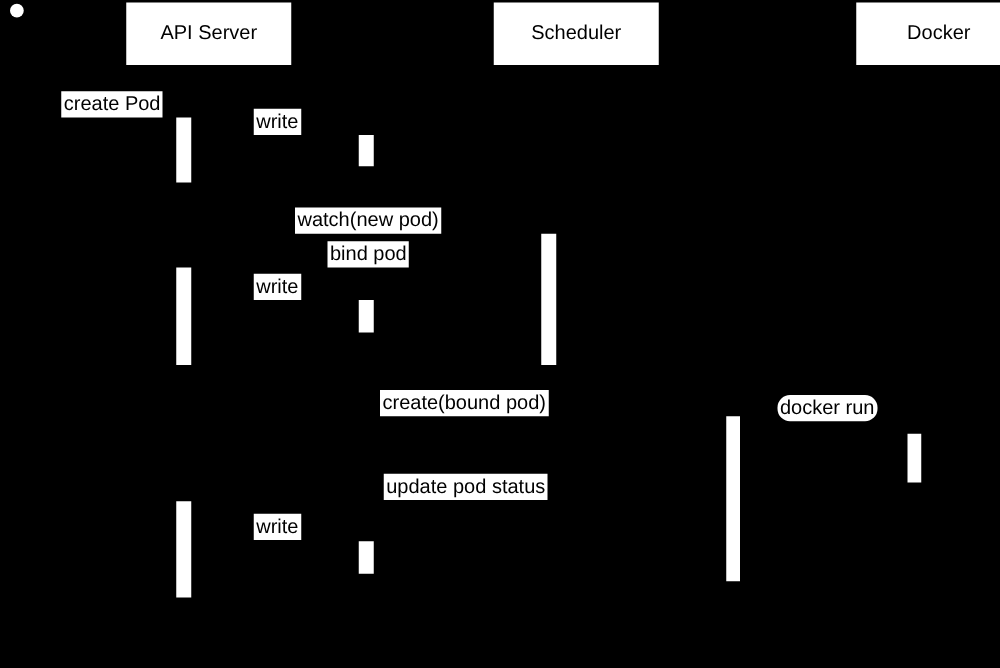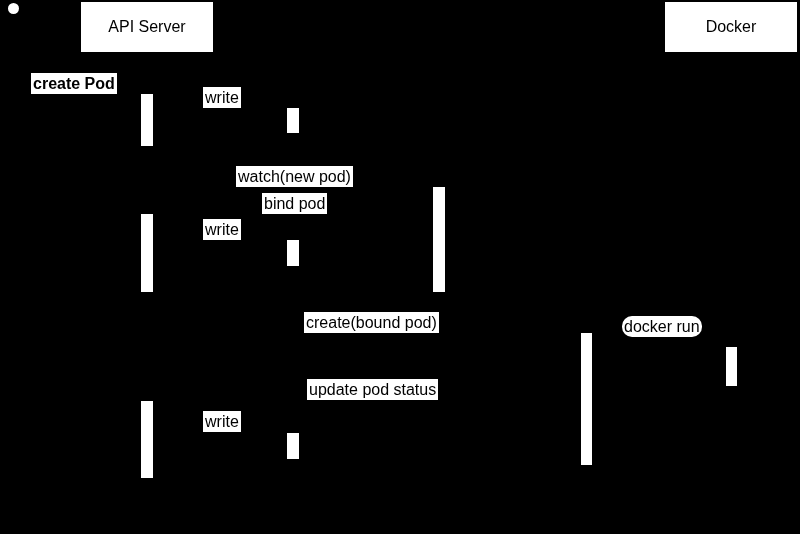--- a/index.html
+++ b/index.html
@@ -33,20 +33,21 @@
     top: 2px;
     width: 132px;
     height: 50px;
     background: #ffffff;
     color: #000000;
     display: flex;
     align-items: center;
     justify-content: center;
     font-size: 16px;
     box-sizing: border-box;
+    margin-left: 20px;
   }
   .act {
     position: absolute;
     background: #ffffff;
   }
   .msg {
     position: absolute;
     background: #ffffff;
     color: #000000;
     font-size: 16px;
@@ -56,33 +57,34 @@
   }
 </style>
 </head>
 <body>
 
 <div class="diagram">
 
   <div class="start-dot"></div>
 
   <div class="pbox" style="left:81px">API Server</div>
+  <div class="pbox" style="left:375px">Scheduler</div>
   <div class="pbox" style="left:665px">Docker</div>
 
   <div class="act" style="left:141px; top:94px;  width:12px; height:52px;"></div>
   <div class="act" style="left:287px; top:108px; width:12px; height:25px;"></div>
   <div class="act" style="left:433px; top:187px; width:12px; height:105px;"></div>
   <div class="act" style="left:141px; top:214px; width:12px; height:78px;"></div>
   <div class="act" style="left:287px; top:240px; width:12px; height:26px;"></div>
   <div class="act" style="left:581px; top:333px; width:11px; height:132px;"></div>
   <div class="act" style="left:726px; top:347px; width:11px; height:39px;"></div>
   <div class="act" style="left:141px; top:401px; width:12px; height:77px;"></div>
   <div class="act" style="left:287px; top:433px; width:12px; height:26px;"></div>
 
-  <div class="msg" style="left:31px;  top:73px;font-weight:bold;">create Pod</div>
+  <div class="msg" style="left:49px;  top:73px;">create Pod</div>
   <div class="msg" style="left:203px; top:87px;">write</div>
   <div class="msg" style="left:236px; top:166px;">watch(new pod)</div>
   <div class="msg" style="left:262px; top:193px;">bind pod</div>
   <div class="msg" style="left:203px; top:219px;">write</div>
   <div class="msg" style="left:304px; top:312px;">create(bound pod)</div>
   <div class="msg" style="left:622px; top:316px;border-radius:10px;">docker run</div>
   <div class="msg" style="left:307px; top:379px;">update pod status</div>
   <div class="msg" style="left:203px; top:411px;">write</div>
 
 </div>

